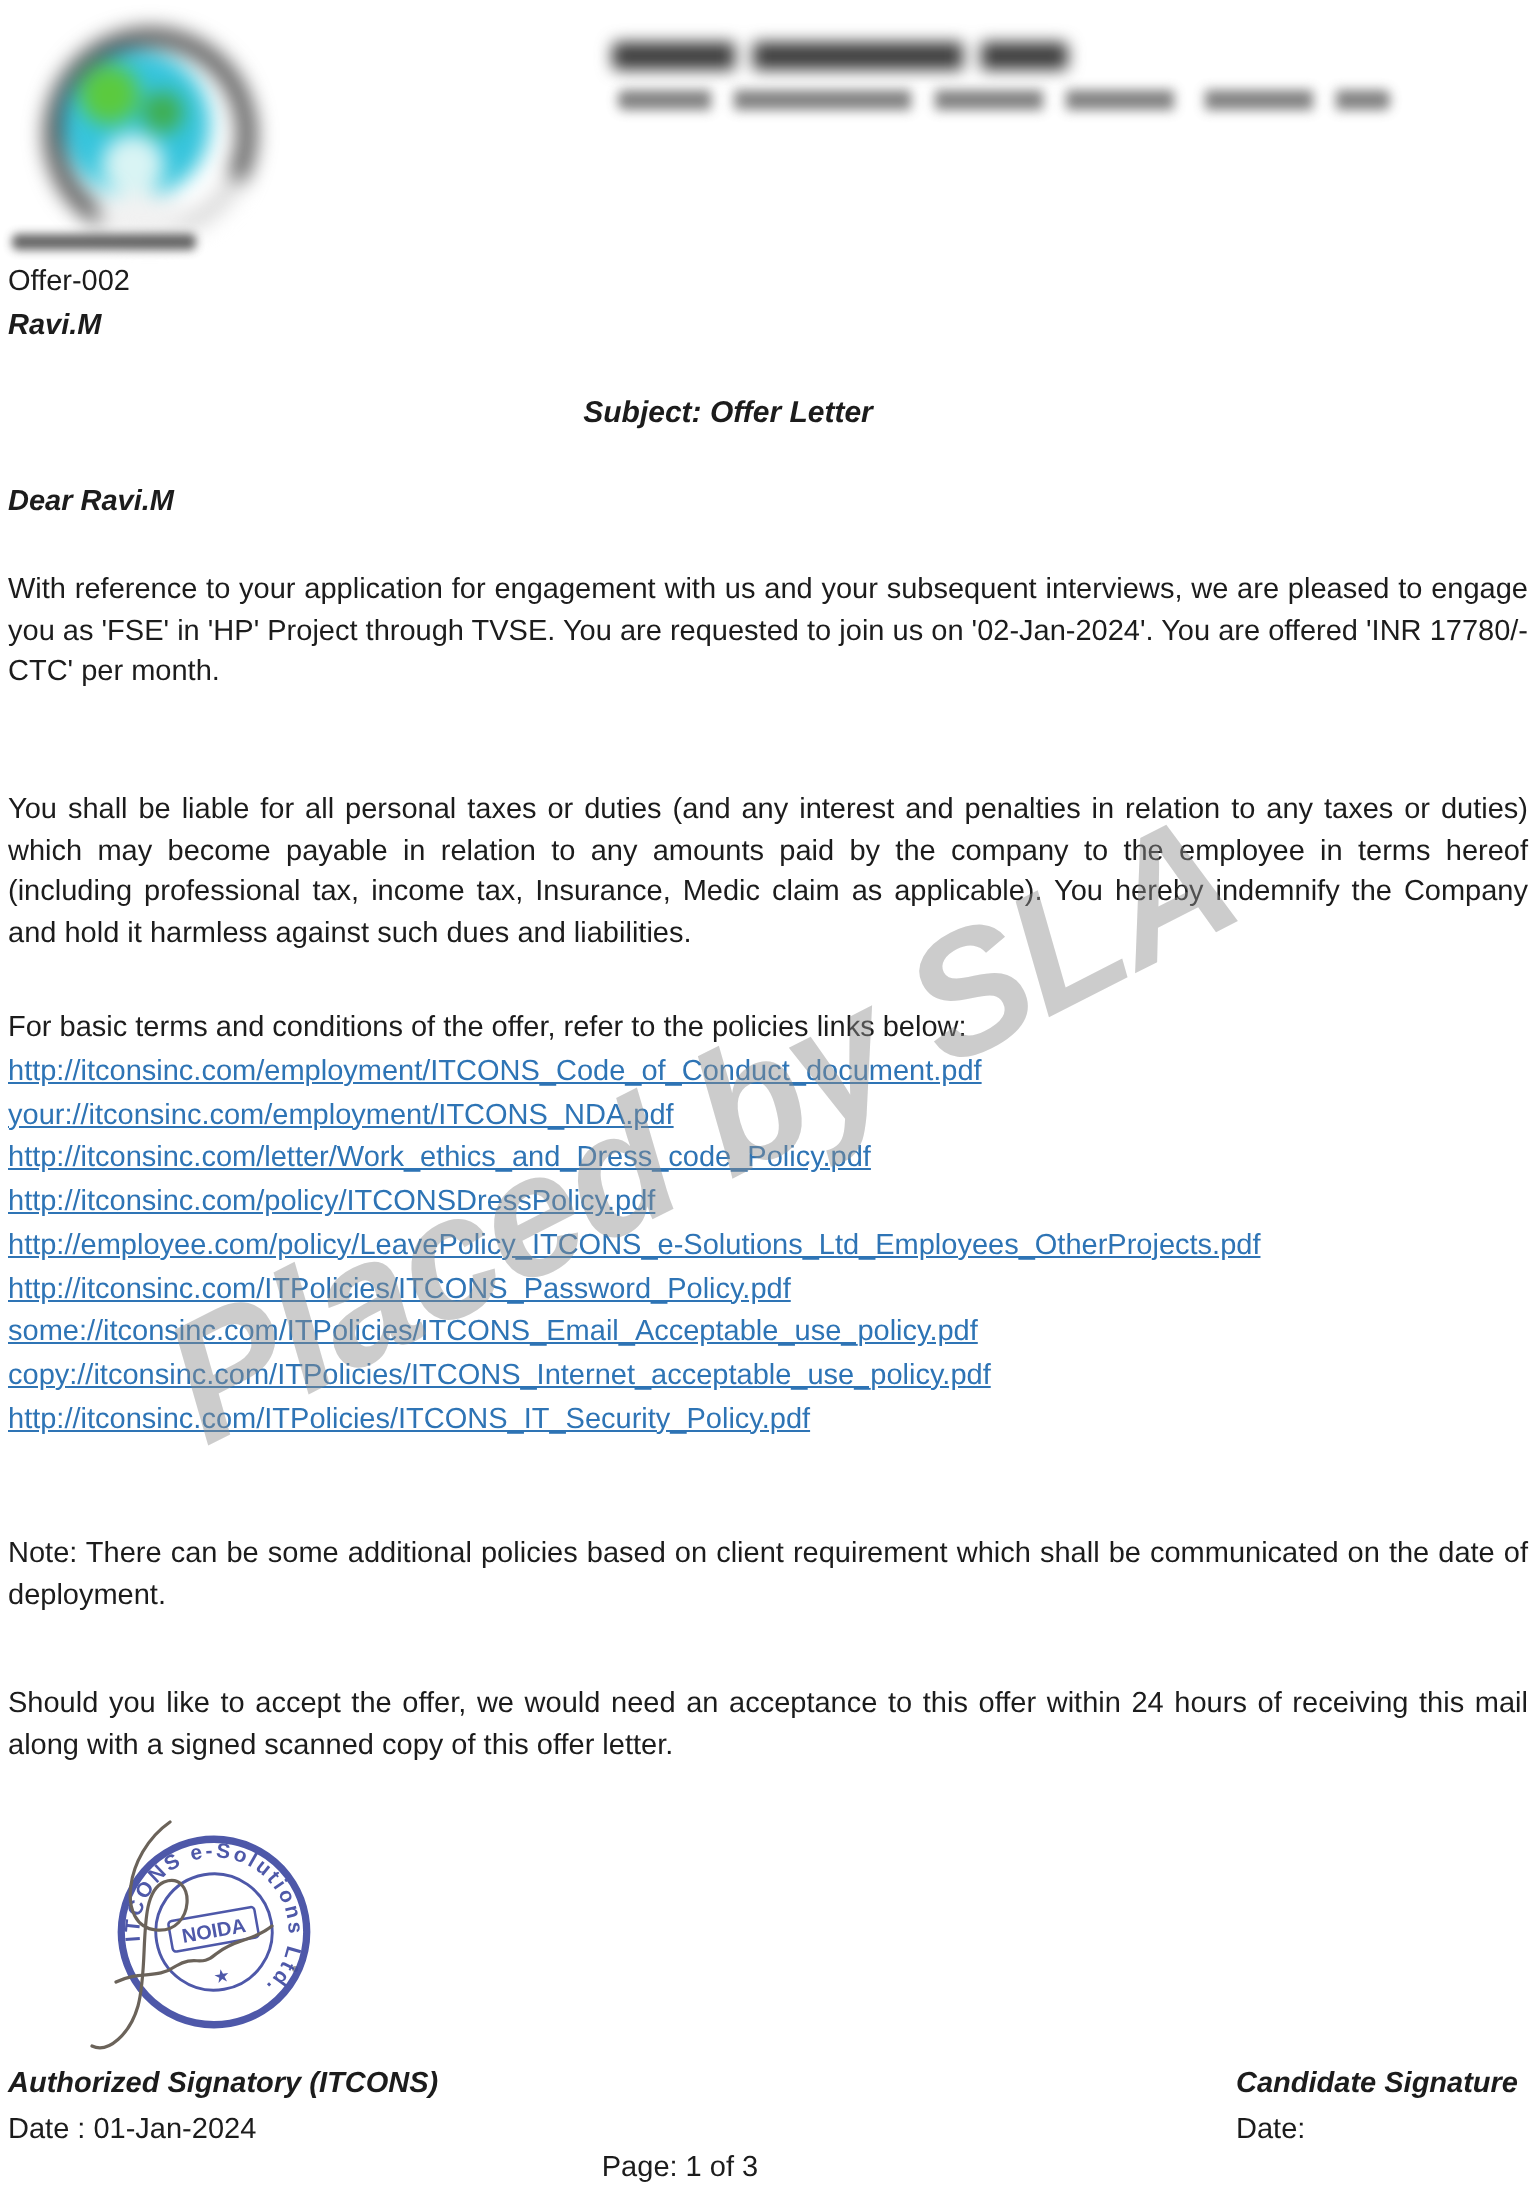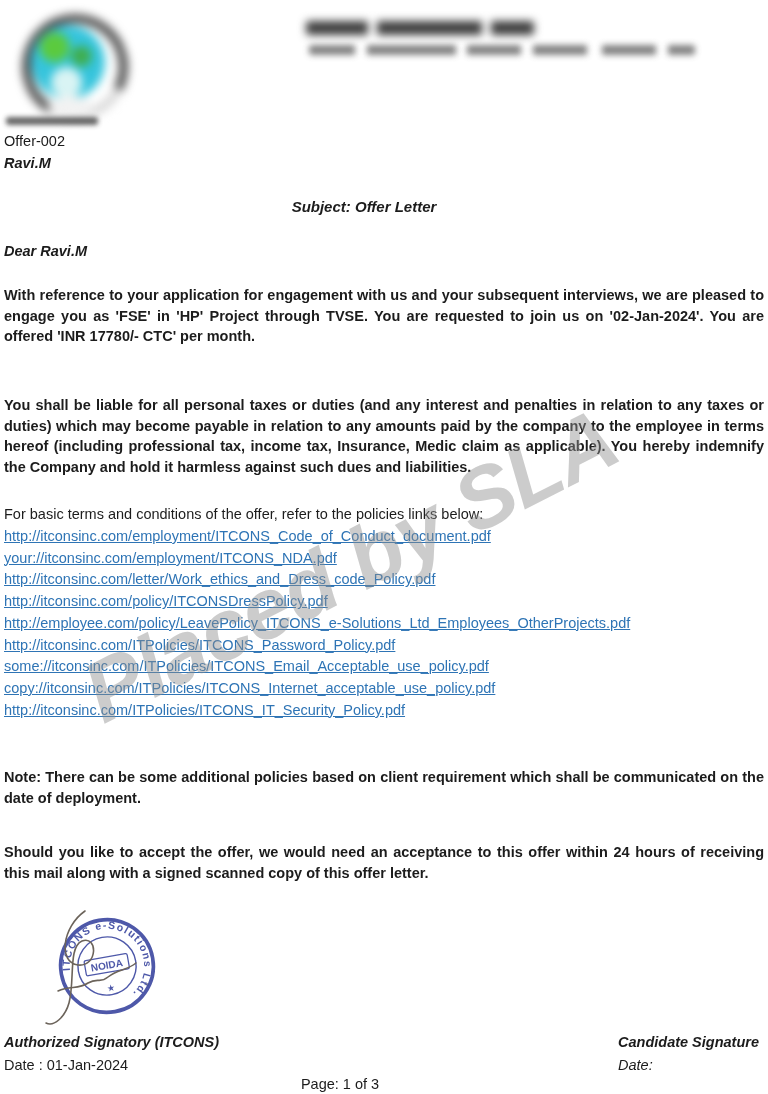--- a/index.html
+++ b/index.html
@@ -3,21 +3,21 @@
 <meta charset="utf-8">
 <style>
   html,body{margin:0;padding:0;}
   body{
     width:768px;height:1094px;background:#ffffff;position:relative;
     font-family:"Liberation Sans",sans-serif;color:#1c1c1c;overflow:hidden;
   }
   .abs{position:absolute;}
   .txt{font-size:14.5px;line-height:20.5px;}
   .bold{font-weight:bold;font-style:italic;}
-  .just{text-align:justify;font-weight:bold;}
+  .just{text-align:justify;}
   .body-col{left:4px;width:760px;}
 
   
   .logo-wrap{left:10px;top:12px;width:126px;height:110px;filter:blur(5px);}
   .logo-ring{position:absolute;left:12px;top:2px;width:88px;height:88px;border-radius:50%;
     border:9px solid #4f4f4f;border-bottom-color:#d9d9d9;transform:rotate(-18deg);}
   .logo-globe{position:absolute;left:21px;top:13px;width:74px;height:74px;border-radius:50%;
     background:
       radial-gradient(circle at 32% 30%, #5bca3e 0 20%, rgba(0,0,0,0) 21%),
       radial-gradient(circle at 68% 42%, #3fae4e 0 15%, rgba(0,0,0,0) 16%),
@@ -46,21 +46,21 @@
 
   
   .sig-wrap{left:28px;top:905px;width:110px;height:125px;z-index:3;}
   .stamp-wrap{left:57px;top:916px;width:100px;height:100px;transform:rotate(-10deg);opacity:.9;z-index:2;}
   .ink-dot{left:146px;top:983px;width:3px;height:3px;border-radius:50%;background:#9a9a9a;}
 
   
   .footer-left1{left:4px;top:1032px;}
   .footer-left2{left:4px;top:1055px;}
   .footer-right1{left:618px;top:1032px;}
-  .footer-right2{left:618px;top:1055px;font-style:italic;}
+  .footer-right2{left:618px;top:1055px;}
   .pageno{left:0;top:1074px;width:680px;text-align:center;}
   .subject{left:0;top:197px;width:728px;text-align:center;font-size:15px;}
 </style>
 </head>
 <body>
 
 <div class="abs logo-wrap">
   <div class="logo-ring"></div>
   <div class="logo-globe"></div>
   <div class="logo-base"></div>

